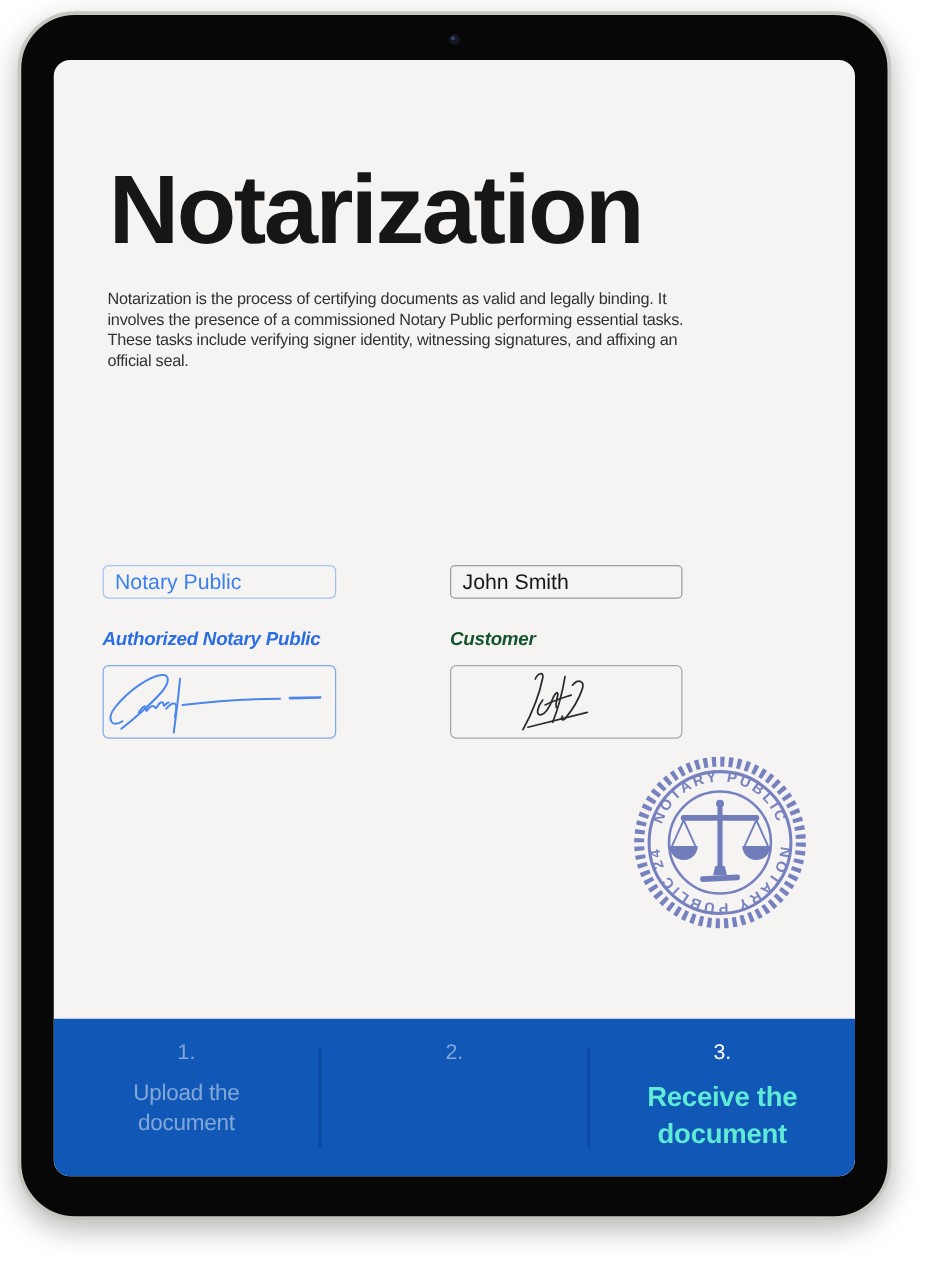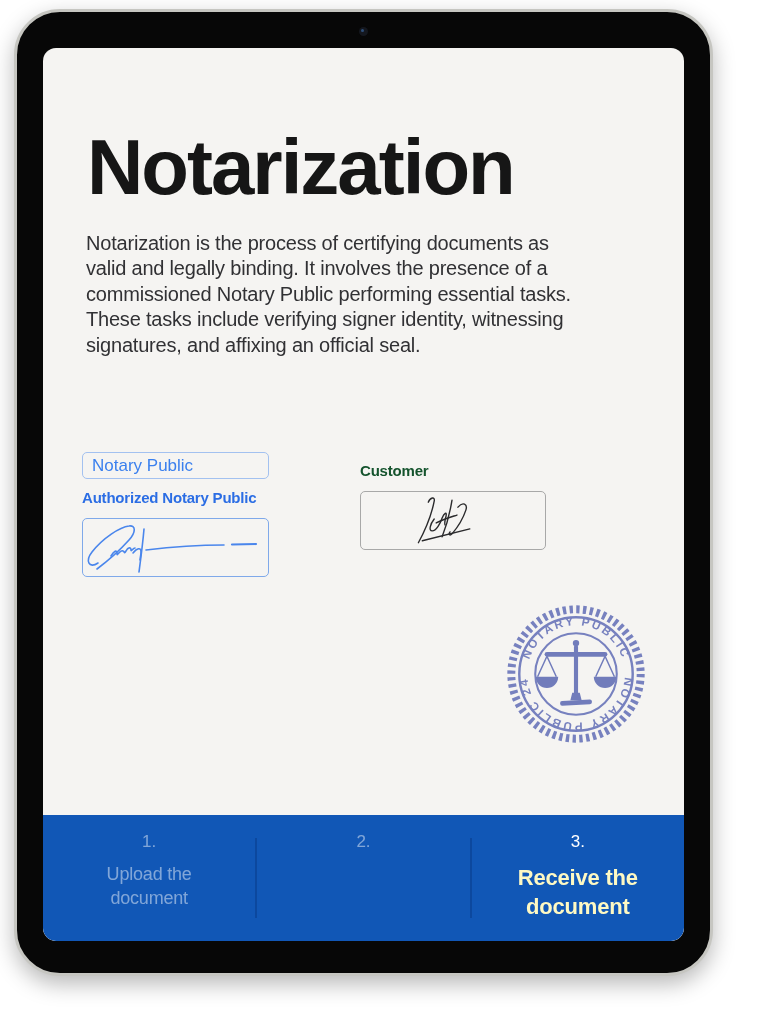--- a/index.html
+++ b/index.html
@@ -27,37 +27,37 @@
     background: #f5f4f2; border-radius: 13px; overflow: hidden;
   }
 
   .page-title {
     position: absolute; left: 44px; top: 57px;
     font-size: 78px; font-weight: 700; color: #161616;
     letter-spacing: -2px; line-height: 1; margin-top: 23px;
   }
   .page-desc {
     position: absolute; left: 43px; top: 183px; width: 486px;
-    font-size: 20px; line-height: 1.27; color: #313134; letter-spacing: -0.2px;
+    font-size: 13px; line-height: 1.27; color: #313134; letter-spacing: -0.2px;
   }
 
   
   .sign-col { position: absolute; top: 404px; }
   .sign-col.notary   { left: 39px;  width: 187px; }
   .sign-col.customer { left: 317px; width: 186px; }
 
   .name-input {
     display: block; width: 100%; height: 27px; background: transparent;
     font-family: "Liberation Sans", sans-serif; font-size: 17px;
     padding: 0 0 0 9px; outline: none;
   }
   .notary .name-input   { border: 1px solid #a3c1f0; border-radius: 5px; color: #3b80ee; }
   .customer .name-input { border: 1px solid #9d9d9d; border-radius: 4px; color: #17181a; }
 
-  .role-label { margin-top: 10px; font-size: 15px; font-weight: 700; letter-spacing: -0.2px; }
+  .role-label { margin-top: 24px; font-size: 15px; font-weight: 700; font-style: italic; letter-spacing: -0.2px; }
   .notary .role-label   { color: #2b6de4; }
   .customer .role-label { color: #14532d; }
 
   .sig-box { margin-top: 12px; height: 59px; border-radius: 5px; background: transparent; }
   .notary .sig-box   { border: 1px solid #7fa9ea; }
   .customer .sig-box { border: 1px solid #a8a8a8; }
   .sig-box svg { display: block; width: 100%; height: 100%; }
 
   
   .seal { position: absolute; left: 458px; top: 551px; width: 150px; height: 150px; opacity: 0.88; }
@@ -68,21 +68,21 @@
     position: absolute; left: 0; bottom: 0; width: 100%; height: 126px;
     background: #1157b6; border-radius: 0 0 13px 13px;
     display: flex; align-items: stretch;
   }
   .step { flex: 1 1 0; text-align: center; padding-top: 17px; }
   .step-divider { width: 2px; background: #0c489e; align-self: center; height: 80px; }
   .step-number { font-size: 17px; color: rgba(255,255,255,0.47); margin-bottom: 11px; }
   .step-label  { font-size: 18px; line-height: 1.32; color: rgba(255,255,255,0.47);
                  max-width: 146px; margin: 0 auto; letter-spacing: -0.2px; }
   .step.active .step-number { color: #ffffff; }
-  .step.active .step-label  { color: #fef9c3; font-weight: 700; font-size: 22px; max-width: 152px; }
+  .step.active .step-label  { color: #5eead4; font-weight: 700; font-size: 22px; max-width: 152px; }
 </style>
 </head>
 <body>
 
 <div class="tablet">
   <div class="camera"></div>
 
   <div class="screen">
 
     <h1 class="page-title">Notarization</h1>
@@ -98,20 +98,21 @@
           <path d="M28,37 c3,-5 6,-7 6,-2 c0,3 3,-5 6,-3 c2,1 1,3 3,0 c2,-4 5,-4 5,-1 c0,2 2,-2 4,-2"></path>
           <path d="M61,10 C60,22 58,38 56,53"></path>
           <path d="M50,34 c4,-5 8,-6 8,-1 c0,3 -1,6 -1,8"></path>
           <path d="M63,31 C92,27.5 120,26 141,26"></path>
           <path d="M149,25.5 L173,25" stroke-width="2.2"></path>
         </svg>
       </div>
     </div>
 
     <div class="sign-col customer">
+      <input class="name-input" type="text" value="John Smith" style="">
       <div class="role-label">Customer</div>
       <div class="sig-box">
         <svg viewBox="0 0 186 57" fill="none" stroke="#2a2a2c" stroke-width="1.4" stroke-linecap="round">
           <path d="M68,10 c2,-5 7,-6 6,-1 c-3,15 -10,31 -16,42"></path>
           <path d="M74,27 c-4,5 -6,12 -2,12 c4,0 8,-7 10,-13 c2,-5 5,-7 4,-2 c-1,4 -2,7 -1,9"></path>
           <path d="M92,8 c-2,12 -6,27 -10,37"></path>
           <path d="M76,31 c8,-4 15,-6 21,-8"></path>
           <path d="M98,15 c5,-6 10,-3 8,3 c-3,9 -8,17 -14,24 c-2,2 -4,1 -2,-2"></path>
           <path d="M62,49 L110,37"></path>
         </svg>

